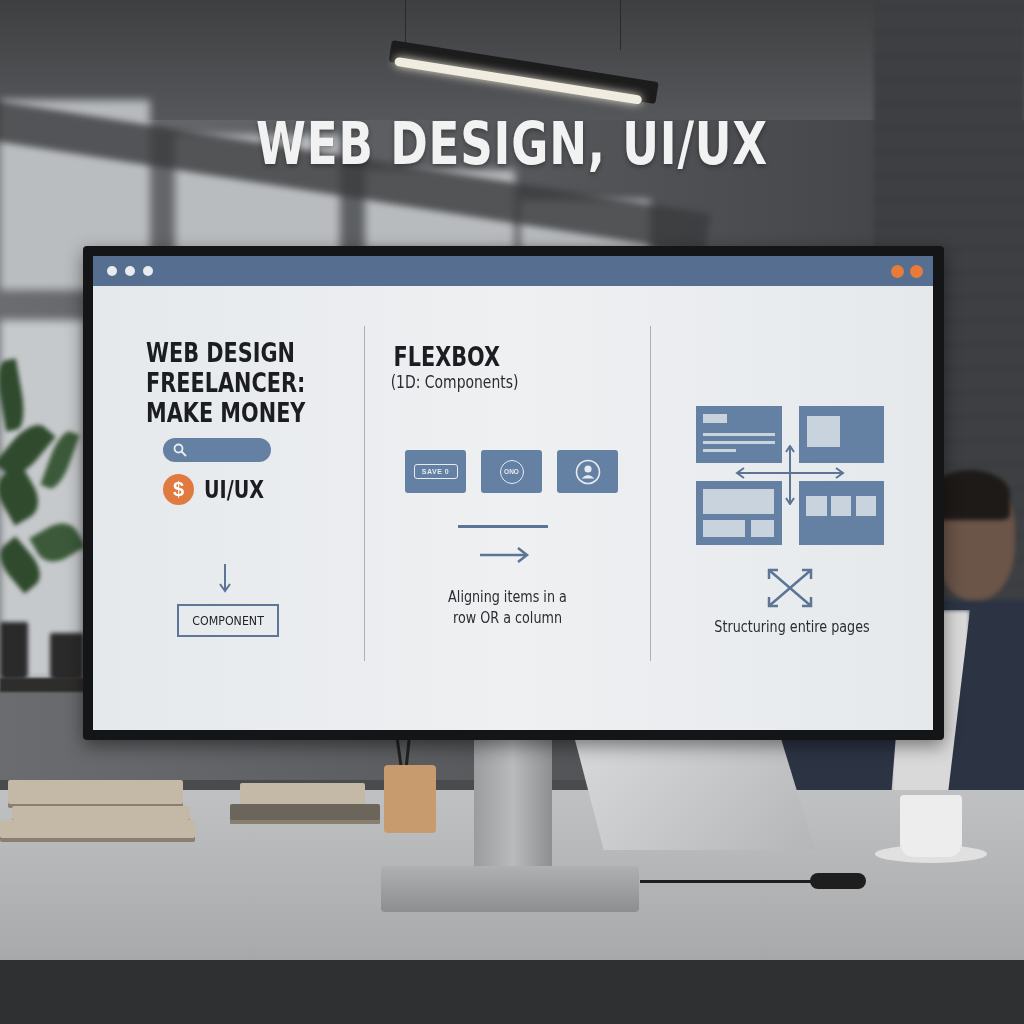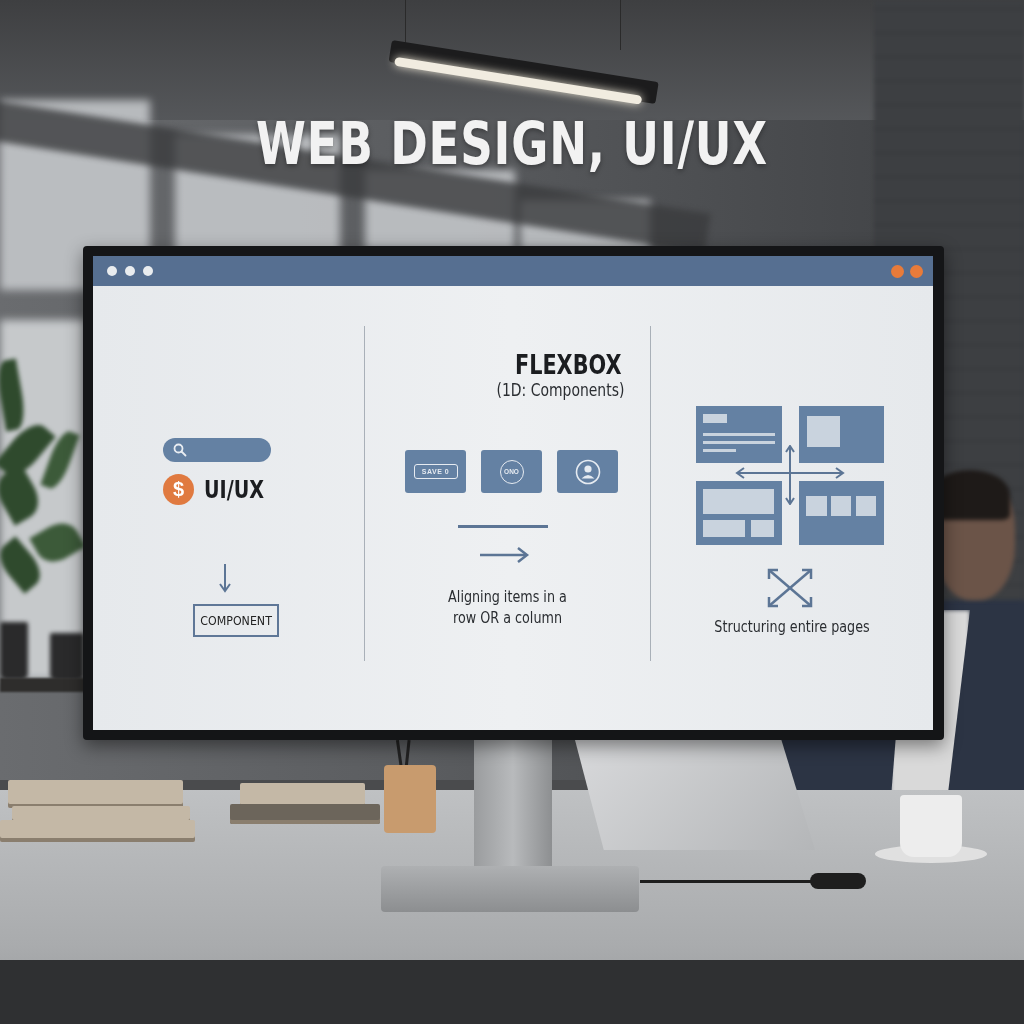--- a/index.html
+++ b/index.html
@@ -157,21 +157,21 @@
   }
   .dollar {
     width: 31px; height: 31px; border-radius: 50%; background: #e07a40; color: #fff;
     font-weight: bold; font-size: 20px; display: flex; align-items: center; justify-content: center;
   }
   .money-label {
     font-family: "DejaVu Sans", sans-serif; font-weight: bold; font-size: 24px; color: #1b1d20;
     transform: scaleX(0.8); transform-origin: left center;
   }
   .component-box {
-    position: absolute; left: 100px; top: 318px; width: 86px; height: 33px;
+    position: absolute; left: 84px; top: 318px; width: 102px; height: 33px;
     border: 2px solid #5f7797; display: flex; align-items: center; justify-content: center;
     font-family: "DejaVu Sans", sans-serif; font-size: 13px; color: #222;
   }
   .component-box span { transform: scaleX(0.85); display: inline-block; }
 
   
   .flex-row { position: absolute; top: 164px; display: flex; gap: 15px; }
   .flex-card {
     width: 61px; height: 43px; border-radius: 3px; background: #6481a3;
     display: flex; align-items: center; justify-content: center;
@@ -264,20 +264,25 @@
         <span class="dot orange"></span>
       </div>
     </div>
 
     <div class="content">
 
       <div class="divider" style="left:271px"></div>
       <div class="divider" style="left:557px"></div>
 
       <div class="col" style="left:0;width:271px">
+        <div style="position:absolute;left:53px;top:52px">
+          <div class="col-title">WEB DESIGN</div>
+          <div class="col-title">FREELANCER:</div>
+          <div class="col-title">MAKE MONEY</div>
+        </div>
 
         <div class="search-pill">
           <svg width="14" height="14" viewBox="0 0 14 14">
             <circle cx="5.5" cy="5.5" r="4" fill="none" stroke="#e9edf2" stroke-width="1.8"></circle>
             <line x1="8.5" y1="8.5" x2="12.5" y2="12.5" stroke="#e9edf2" stroke-width="1.8" stroke-linecap="round"></line>
           </svg>
         </div>
 
         <div class="money">
           <span class="dollar">$</span>
@@ -288,21 +293,21 @@
           <line x1="6" y1="0" x2="6" y2="26" stroke="#5c7595" stroke-width="2"></line>
           <polyline points="1,20 6,27 11,20" fill="none" stroke="#5c7595" stroke-width="2"></polyline>
         </svg>
 
         <div class="component-box">
           <span>COMPONENT</span>
         </div>
       </div>
 
       <div class="col" style="left:272px;width:285px">
-        <div style="position:absolute;left:0;top:64px;width:285px;text-align:right">
+        <div style="position:absolute;left:0;top:56px;width:285px;text-align:left">
           <div class="col-title" style="transform-origin:center top">FLEXBOX</div>
           <div class="col-sub" style="margin-top:0">(1D: Components)</div>
         </div>
 
         <div class="flex-row" style="left:40px">
           <div class="flex-card">
             <span class="mini-btn">SAVE 0</span>
           </div>
           <div class="flex-card">
             <span class="mini-circle">ONO</span>

